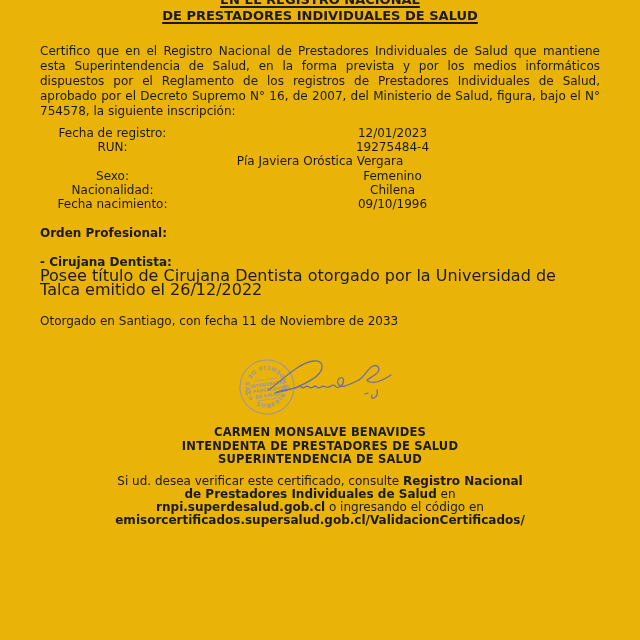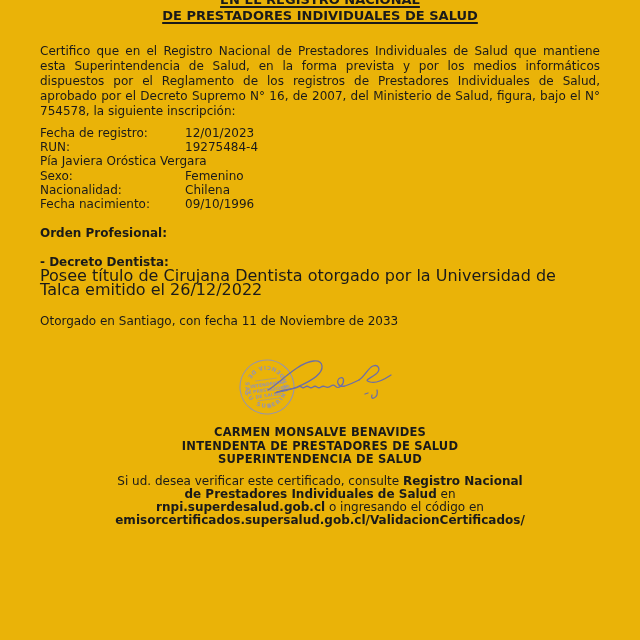--- a/index.html
+++ b/index.html
@@ -33,21 +33,21 @@
     margin-top: 20px;
     font-size: 12px;
     line-height: 15px;
     text-align: justify;
   }
   .fields {
     margin-top: 7px;
     font-size: 12px;
     line-height: 14.2px;
   }
-  .field-row { display: flex; }
+  .field-row { display: flex; text-align: center; }
   .field-label { width: 145px; flex: 0 0 145px; }
   .field-value { flex: 1; }
   .section-heading {
     margin-top: 15px;
     font-size: 12px;
     font-weight: bold;
     line-height: 14px;
   }
   .profession-heading {
     margin-top: 16px;
@@ -122,21 +122,21 @@
         <span class="field-value">Chilena</span>
       </div>
       <div class="field-row">
         <span class="field-label">Fecha nacimiento:</span>
         <span class="field-value">09/10/1996</span>
       </div>
     </div>
 
     <div class="section-heading">Orden Profesional:</div>
 
-    <div class="profession-heading">- Decreto Dentista:</div>
+    <div class="profession-heading">- Cirujana Dentista:</div>
     <div class="profession-desc">Posee título de Cirujana Dentista otorgado por la Universidad de Talca emitido el 26/12/2022</div>
 
     <div class="issuance">Otorgado en Santiago, con fecha 11 de Noviembre de 2033</div>
 
     <div class="stamp-block">
       <svg width="230" height="80" viewBox="0 0 230 80">
 
         <g transform="rotate(-8 62 41)" opacity="0.85">
           <circle cx="62" cy="41" r="27" fill="none" stroke="#8a90c7" stroke-width="1.1"></circle>
           <defs>

